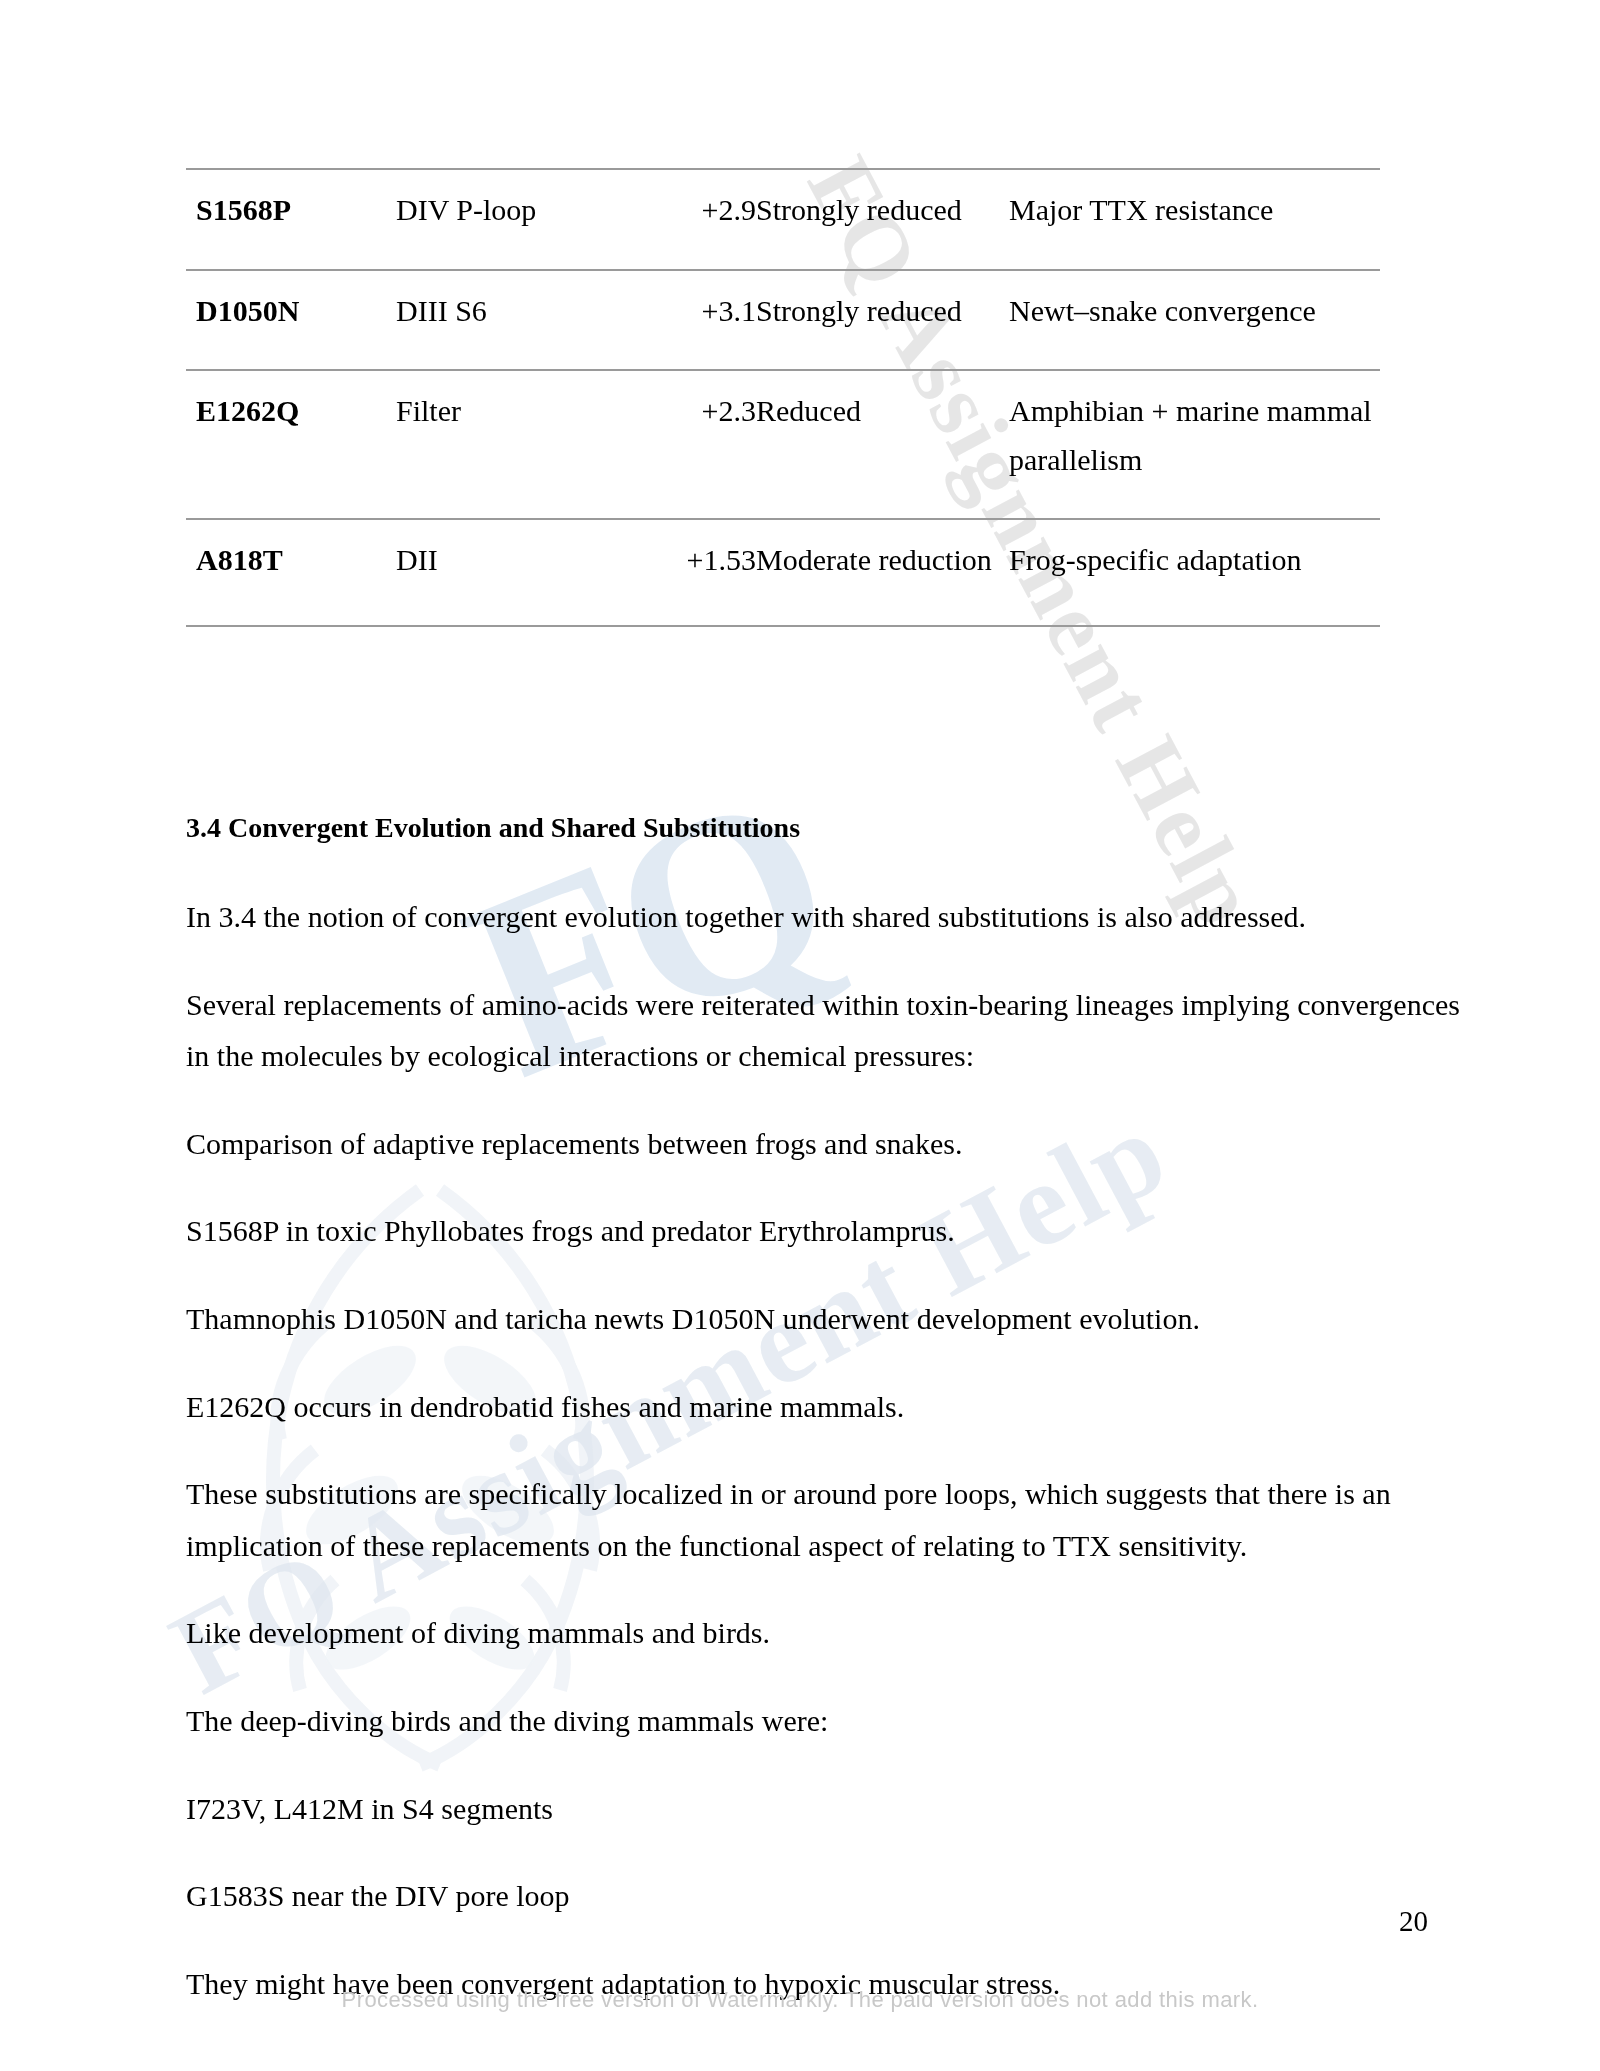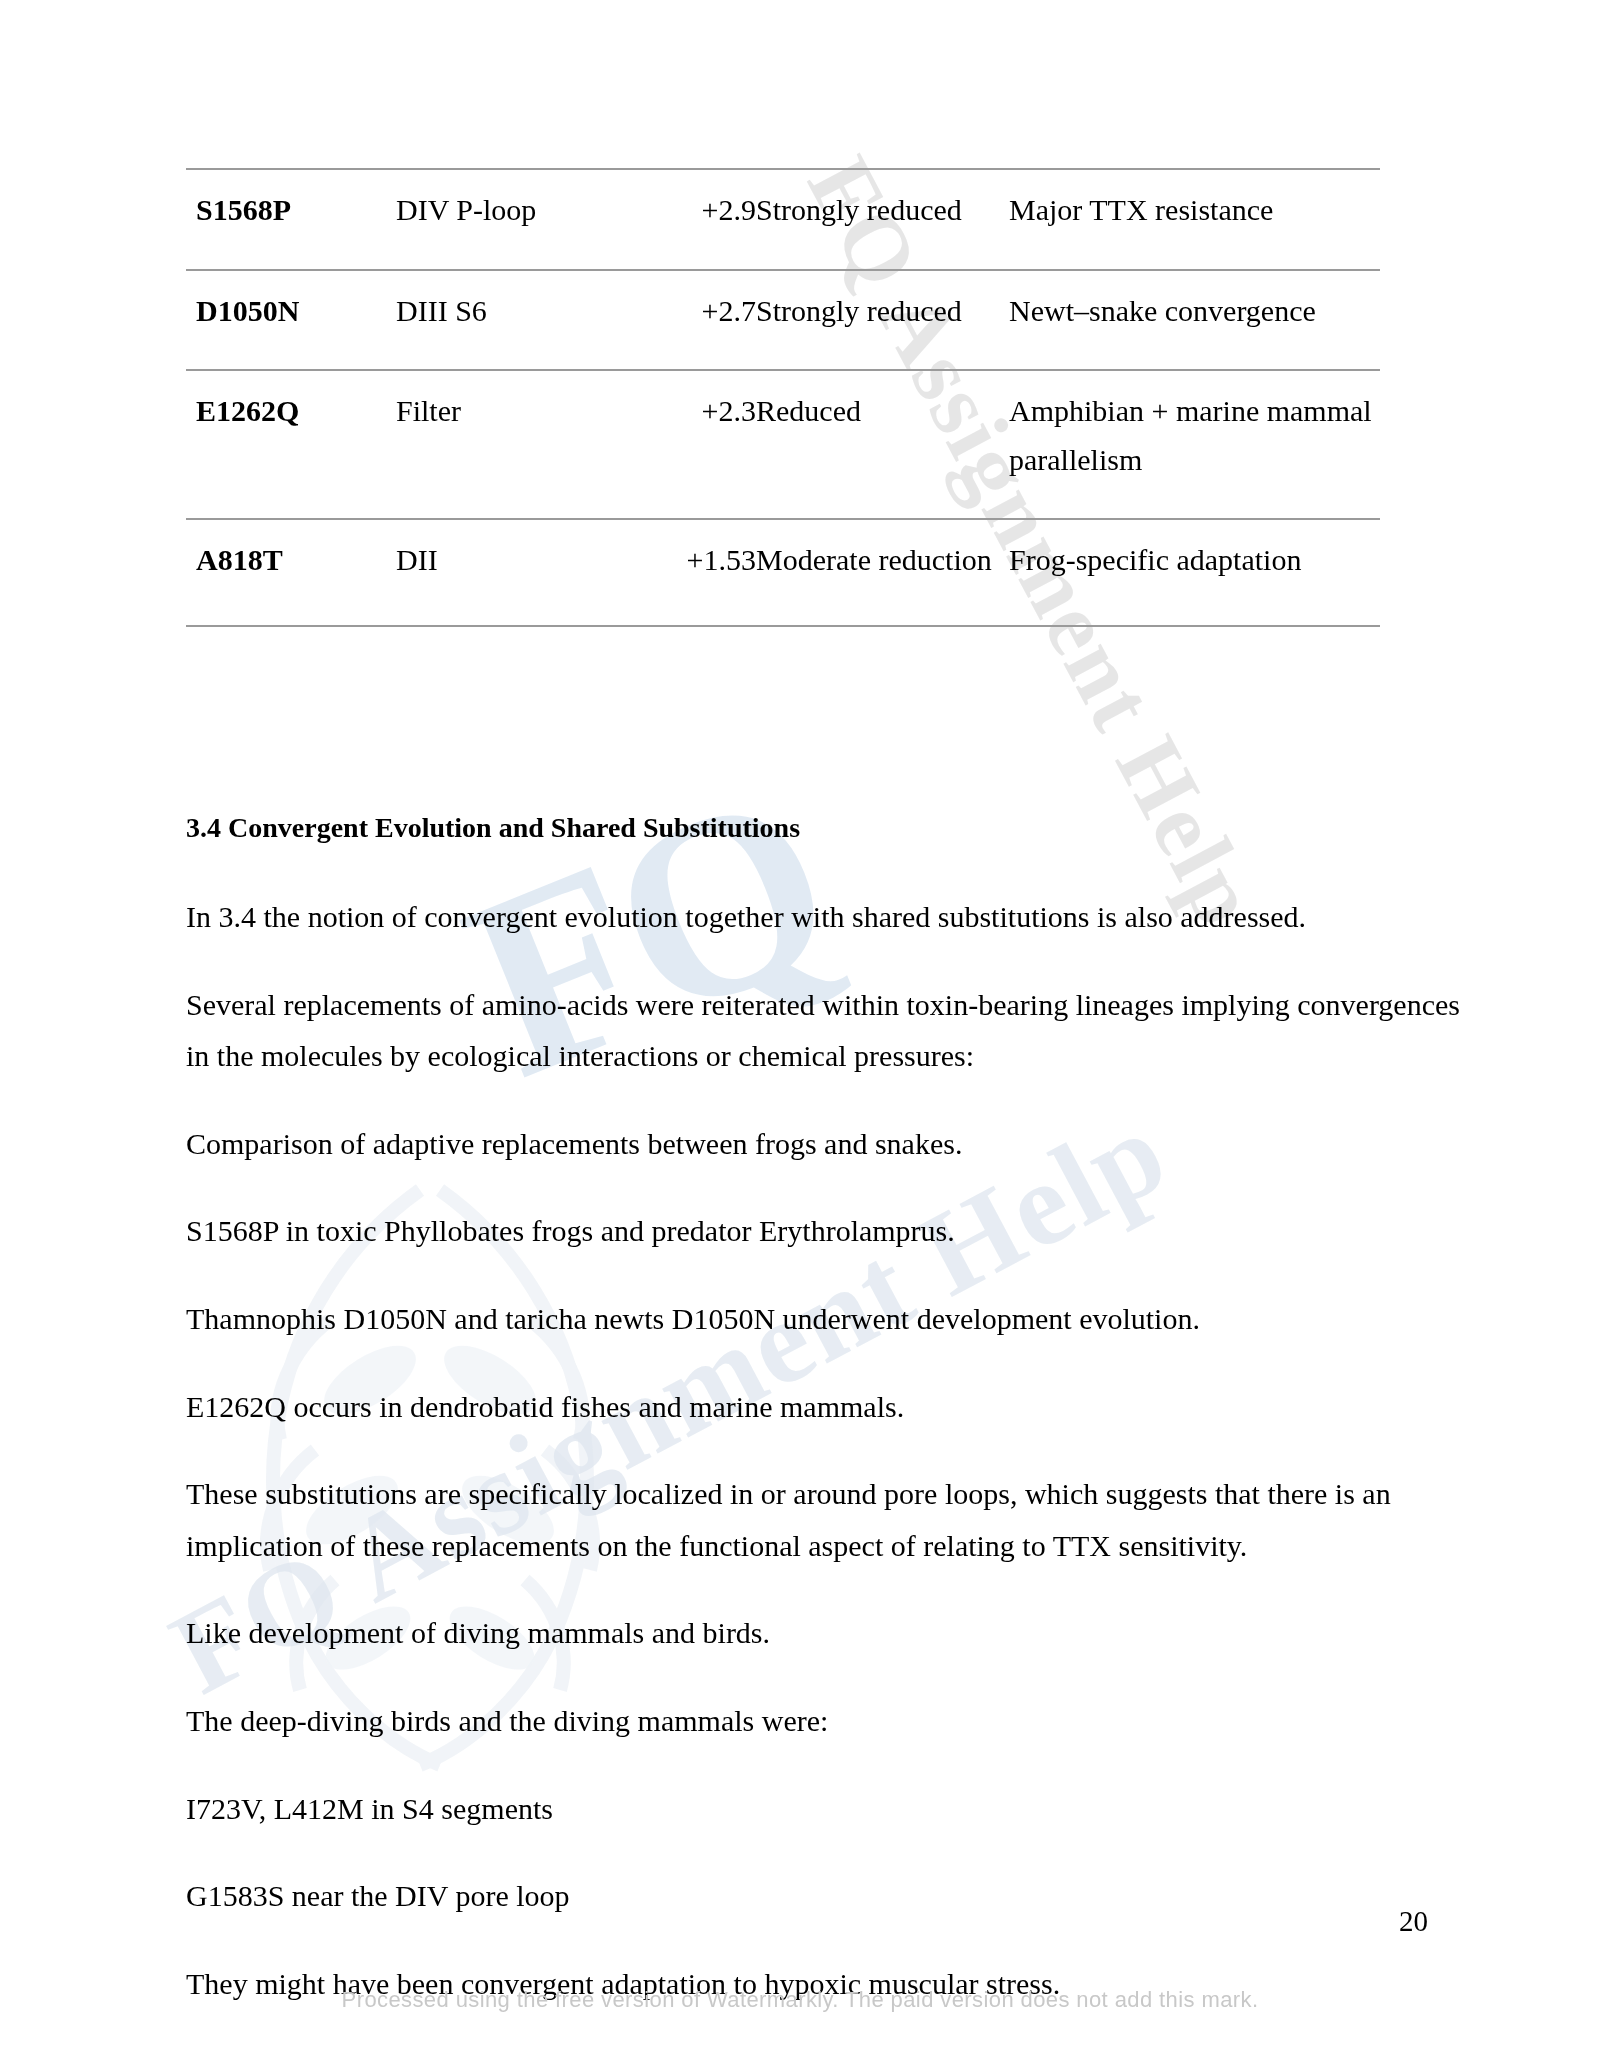--- a/index.html
+++ b/index.html
@@ -180,21 +180,21 @@
         <tr>
           <td class="col-mut">S1568P</td>
           <td class="col-dom">DIV P-loop</td>
           <td class="col-ddg">+2.9</td>
           <td class="col-cur">Strongly reduced</td>
           <td class="col-note">Major TTX resistance</td>
         </tr>
         <tr>
           <td class="col-mut">D1050N</td>
           <td class="col-dom">DIII S6</td>
-          <td class="col-ddg">+2.7</td>
+          <td class="col-ddg">+3.1</td>
           <td class="col-cur">Strongly reduced</td>
           <td class="col-note">Newt–snake convergence</td>
         </tr>
         <tr>
           <td class="col-mut">E1262Q</td>
           <td class="col-dom">Filter</td>
           <td class="col-ddg">+2.3</td>
           <td class="col-cur">Reduced</td>
           <td class="col-note">Amphibian + marine mammal parallelism</td>
         </tr>

